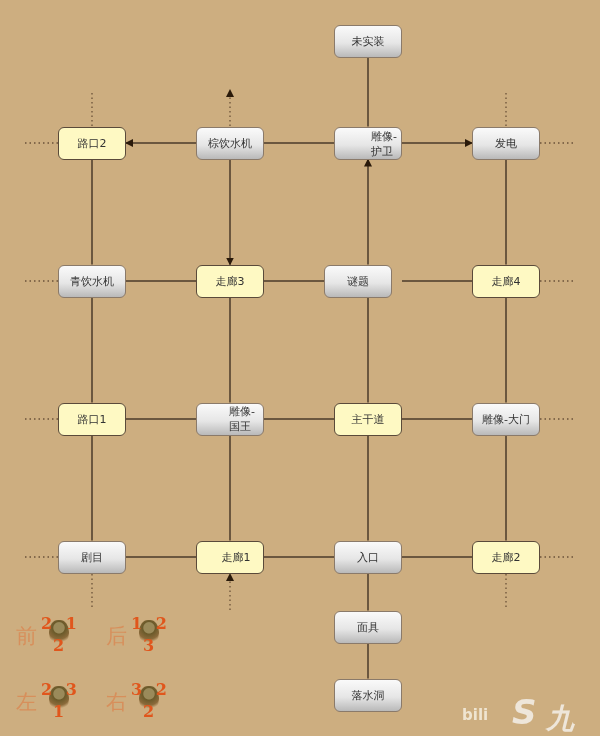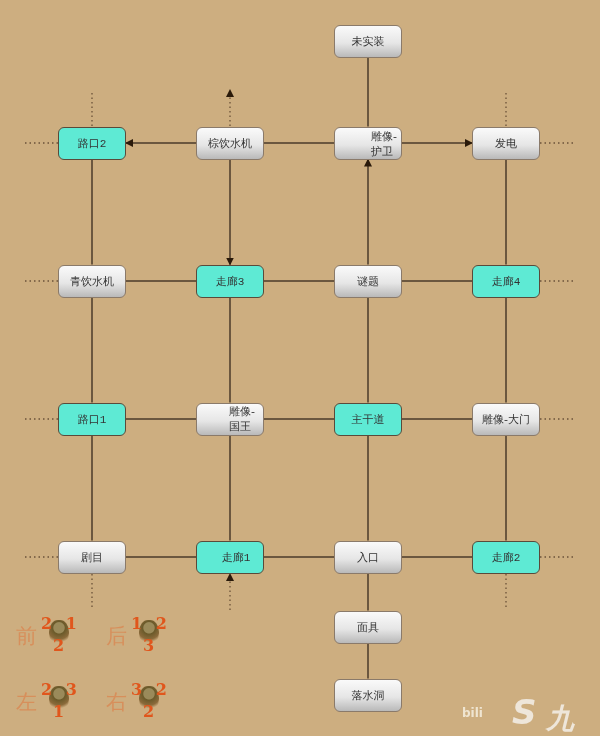--- a/index.html
+++ b/index.html
@@ -1,19 +1,19 @@
 <!DOCTYPE html>
 <html><head>
 <meta charset="utf-8">
 <style>
   html,body{margin:0;padding:0;}
   body{width:600px;height:736px;background:#cdae80;position:relative;overflow:hidden;font-family:"DejaVu Sans","Liberation Sans",sans-serif;}
   #canvas{position:absolute;left:0;top:0;width:600px;height:572px;}
   .node{position:absolute;width:68px;height:33px;box-sizing:border-box;border:1.5px solid #5a4a3a;border-radius:6px;display:flex;align-items:center;justify-content:center;font-size:11px;color:#333;}
-  .node.white{background:#5eead4;font-family:Liberation Mono, monospace;}
+  .node.white{background:#fef9c3;}
   .node.gray{background:linear-gradient(#fafafa,#e6e6e6 55%,#b9b9b9);border-color:#8a7a6a;}
   svg.lines{position:absolute;left:0;top:0;}
   .legend-item{position:absolute;display:flex;align-items:center;}
   .legend-label{font-family:"DejaVu Serif","Liberation Serif",serif;font-size:21px;color:#d98a55;opacity:.85;margin-right:2px;}
   .legend-glyph{position:relative;width:40px;height:44px;}
   .legend-glyph .flower{position:absolute;left:10px;top:6px;width:20px;height:26px;border-radius:45% 45% 50% 50%;background:radial-gradient(circle at 50% 30%,#9a8a5a 0 25%,#6b5a2a 30%,#8a6a3a 55%,transparent 70%);}
   .legend-glyph .n{position:absolute;font-family:"DejaVu Serif","Liberation Serif",serif;font-weight:bold;font-size:16px;color:#e0561c;}
   .legend-glyph .tl{left:2px;top:0;}
   .legend-glyph .tr{right:2px;top:0;}
   .legend-glyph .bt{left:14px;top:22px;}
@@ -76,21 +76,21 @@
       </g>
   </svg>
   <div id="nodes">
       <div class="node gray" style="left: 334px; top: 24.5px;">未实装</div>
       <div class="node white" style="left: 58px; top: 126.5px;">路口2</div>
       <div class="node gray" style="left: 196px; top: 126.5px;">棕饮水机</div>
       <div class="node gray" style="left: 334px; top: 127px; padding-left: 36px;">雕像-护卫</div>
       <div class="node gray" style="left: 472px; top: 126.5px;">发电</div>
       <div class="node gray" style="left: 58px; top: 264.5px;">青饮水机</div>
       <div class="node white" style="left: 196px; top: 264.5px;">走廊3</div>
-      <div class="node gray" style="left: 334px; top: 264.5px;">谜题</div>
+      <div class="node gray" style="left: 324px; top: 264.5px;">谜题</div>
       <div class="node white" style="left: 472px; top: 264.5px;">走廊4</div>
       <div class="node white" style="left: 58px; top: 402.5px;">路口1</div>
       <div class="node gray" style="left: 196px; top: 402.5px; padding-left: 32px;">雕像-国王</div>
       <div class="node white" style="left: 334px; top: 402.5px;">主干道</div>
       <div class="node gray" style="left: 472px; top: 402.5px;">雕像-大门</div>
       <div class="node gray" style="left: 58px; top: 540.5px;">剧目</div>
       <div class="node white" style="left: 196px; top: 540.5px; padding-left: 12px;">走廊1</div>
       <div class="node gray" style="left: 334px; top: 540.5px;">入口</div>
       <div class="node white" style="left: 472px; top: 540.5px;">走廊2</div>
       <div class="node gray" style="left: 334px; top: 610.5px;">面具</div>
@@ -130,15 +130,15 @@
       <span class="legend-label">右</span>
       <span class="legend-glyph">
         <span class="flower"></span>
         <span class="n tl">3</span>
         <span class="n tr">2</span>
         <span class="n bt">2</span>
       </span>
     </div>
   </div>
 
-<div class="wm" style="left:462px;top:706px;font-size:12px;color:#f5efe0;">bili</div>
+<div class="wm" style="left:462px;top:706px;font-size:15px;color:#f5efe0;">bili</div>
 <div class="wm" style="left:512px;top:692px;font-size:34px;font-style:italic;color:#f4f0ea;">S</div>
 <div class="wm" style="left:546px;top:700px;font-size:28px;font-style:italic;color:#f4f0ea;">九游</div>
 
 </body></html>

